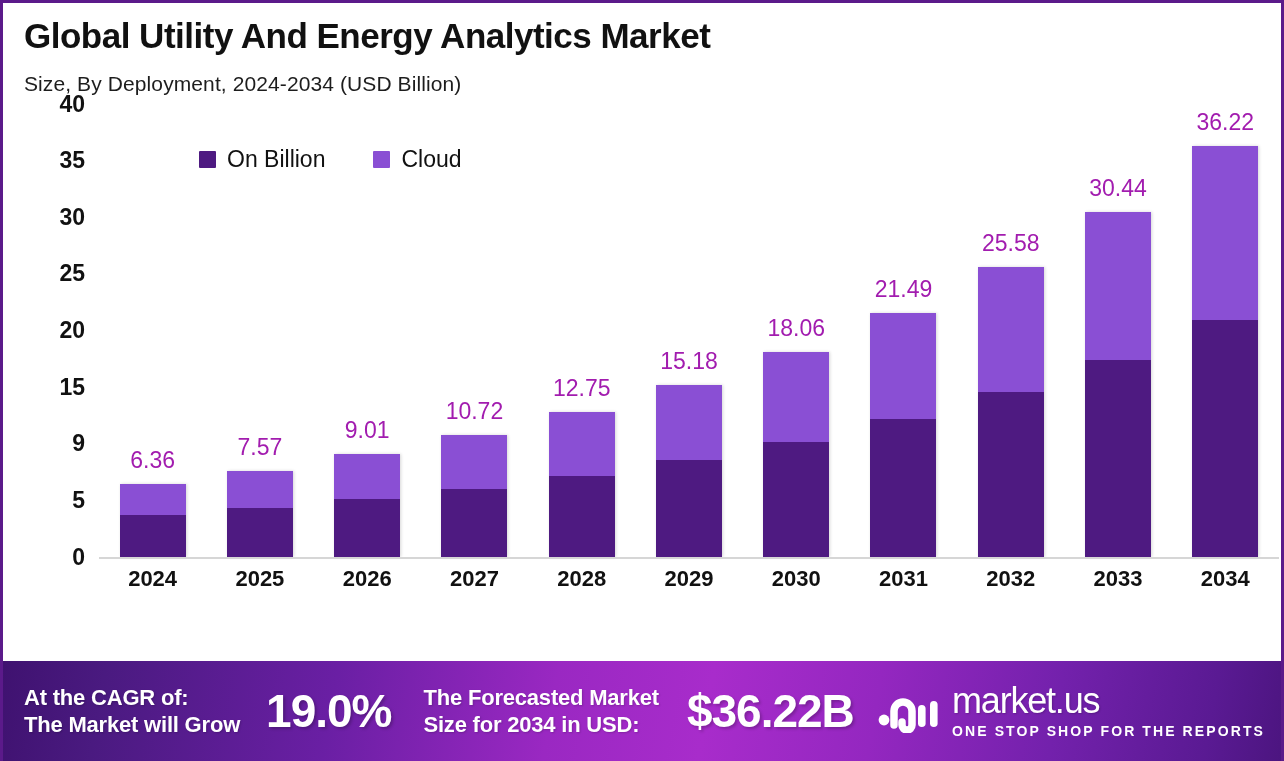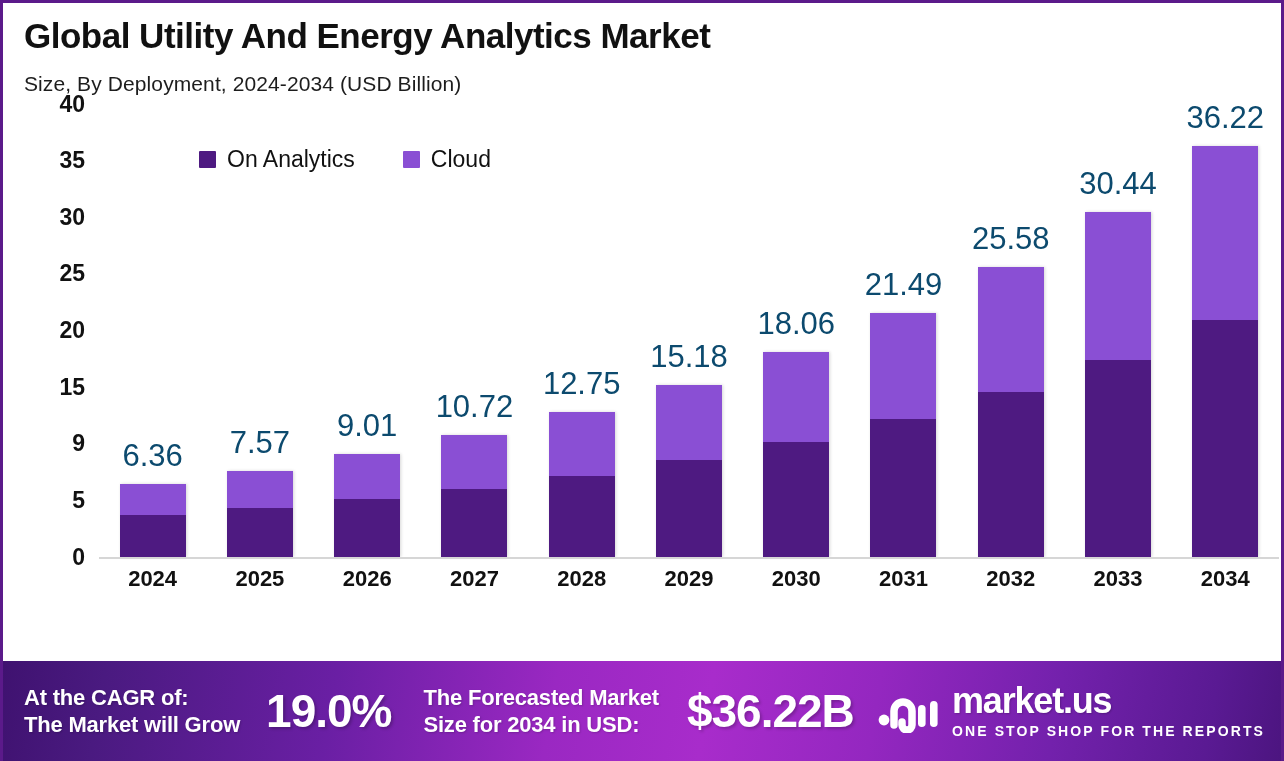--- a/index.html
+++ b/index.html
@@ -90,23 +90,23 @@
     display: flex;
     flex-direction: column;
     align-items: center;
     justify-content: flex-end;
     height: 100%;
   }
   .bar-label {
     position: absolute;
     left: 0; right: 0;
     text-align: center;
-    font-size: 31px;
+    font-size: 23px;
     font-weight: 400;
-    color: #0c4a6e;
+    color: #a21caf;
     white-space: nowrap;
   }
   .bar-stack {
     width: 66px;
     display: flex;
     flex-direction: column;
     justify-content: flex-end;
     box-shadow: 1px 0 3px rgba(0,0,0,0.16);
   }
   .seg-cloud { background: #8A4FD4; width: 100%; }
@@ -192,21 +192,21 @@
   .logo {
     display: flex;
     align-items: center;
     margin-left: auto;
     gap: 12px;
   }
   .logo-mark { width: 62px; height: 44px; flex: none; }
   .logo-text-block { display: flex; flex-direction: column; }
   .logo-word {
     font-size: 36px;
-    font-weight: 700;
+    font-weight: 400;
     color: #ffffff;
     letter-spacing: -1.2px;
     line-height: 1;
     text-shadow: 1px 1px 2px rgba(0,0,0,0.2);
   }
   .logo-tag {
     font-size: 14px;
     font-weight: 700;
     color: #ffffff;
     letter-spacing: 2.1px;
@@ -234,21 +234,21 @@
         <div class="y-tick" style="top: 226.5px;">20</div>
         <div class="y-tick" style="top: 169.875px;">25</div>
         <div class="y-tick" style="top: 113.25px;">30</div>
         <div class="y-tick" style="top: 56.625px;">35</div>
         <div class="y-tick" style="top: 0px;">40</div>
       </div>
 
     <div class="legend">
       <div class="legend-item">
         <span class="legend-swatch" style="background: rgb(78, 26, 129);"></span>
-        <span class="legend-text">On Analytics</span>
+        <span class="legend-text">On Billion</span>
       </div>
       <div class="legend-item">
         <span class="legend-swatch" style="background: rgb(138, 79, 212);"></span>
         <span class="legend-text">Cloud</span>
       </div>
     </div>
 
     <div class="plot">
       <div class="bars">
           <div class="bar-group">

